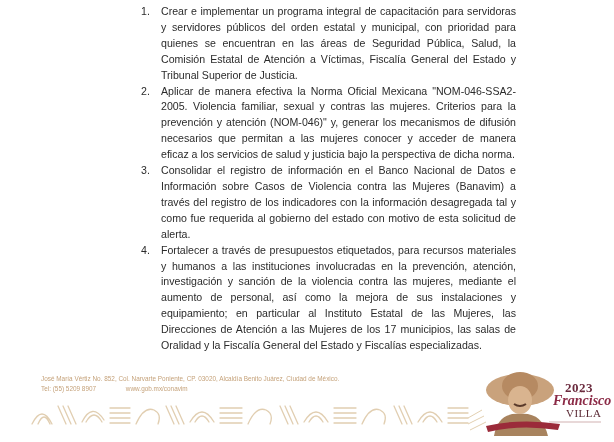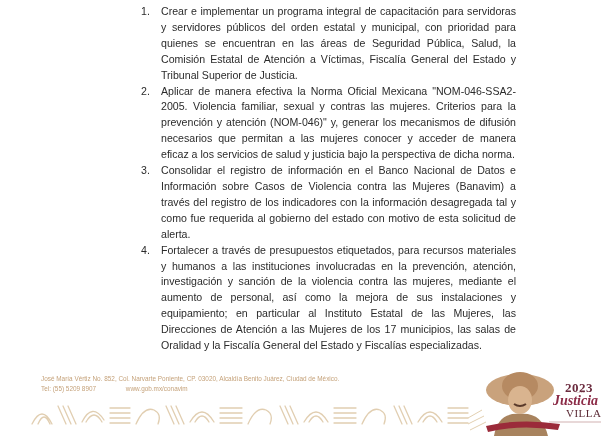--- a/index.html
+++ b/index.html
@@ -74,15 +74,15 @@
   <ellipse cx="52" cy="38" rx="12" ry="14" fill="#d9b48f"></ellipse>
   <path d="M46 42 Q52 46 58 42" stroke="#5a3a2a" stroke-width="2" fill="none"></path>
   <path d="M26 74 Q30 50 52 52 Q74 50 80 74 Z" fill="#a8835e"></path>
   <path d="M18 64 Q52 56 92 62 L90 68 Q52 62 20 70 Z" fill="#9b2b3a"></path>
   <g stroke="#e2cfb0" stroke-width="1" fill="none">
     <path d="M0 56 L14 48 M0 62 L16 54 M2 68 L18 60"></path>
   </g>
 </svg>
 <div class="logo-year">2023</div>
 <div class="logo-sub">AÑO DE</div>
-<div class="logo-name">Justicia</div>
+<div class="logo-name">Francisco</div>
 <div class="logo-villa">VILLA</div>
 <div class="logo-line"></div>
 
 </body></html>

